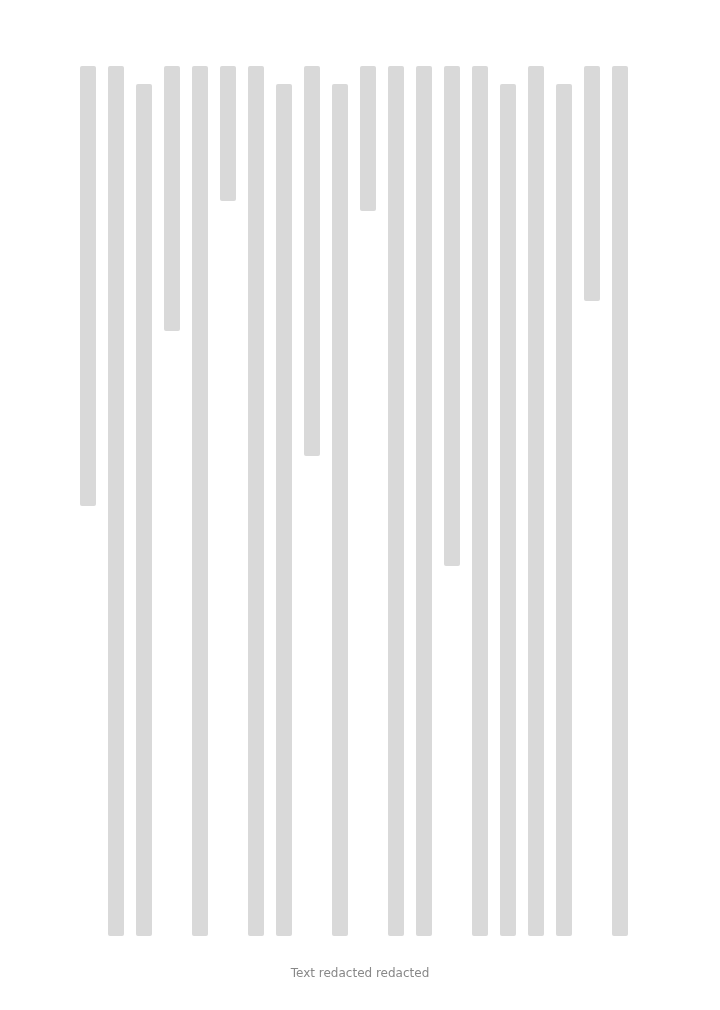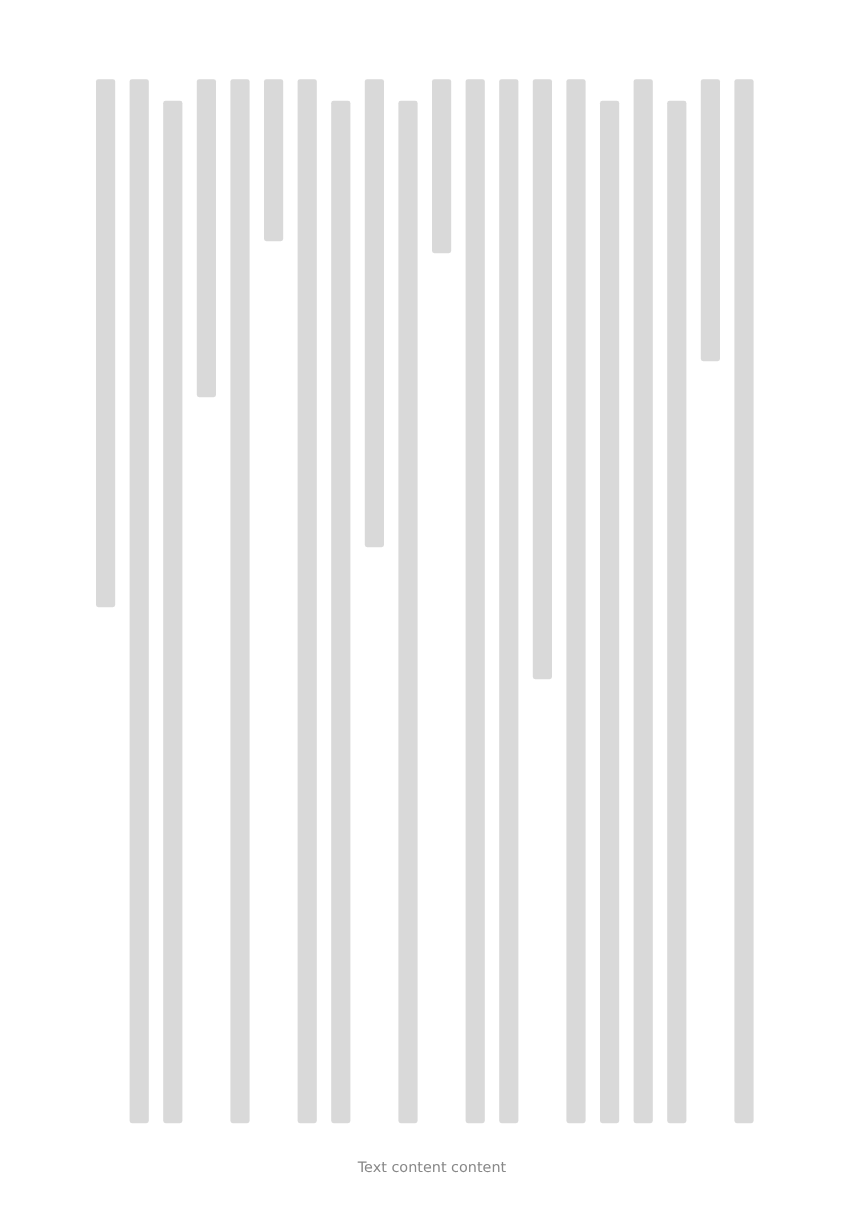--- a/index.html
+++ b/index.html
@@ -80,14 +80,14 @@
     <div class="col c18">
         <div class="bar indent" title="redacted"></div>
       </div>
     <div class="col c19">
         <div class="bar" title="redacted"></div>
       </div>
     <div class="col c20">
         <div class="bar" title="redacted"></div>
       </div>
   </div>
-  <div class="notice">Text content content</div>
+  <div class="notice">Text redacted redacted</div>
 </div>
 
 </body></html>

